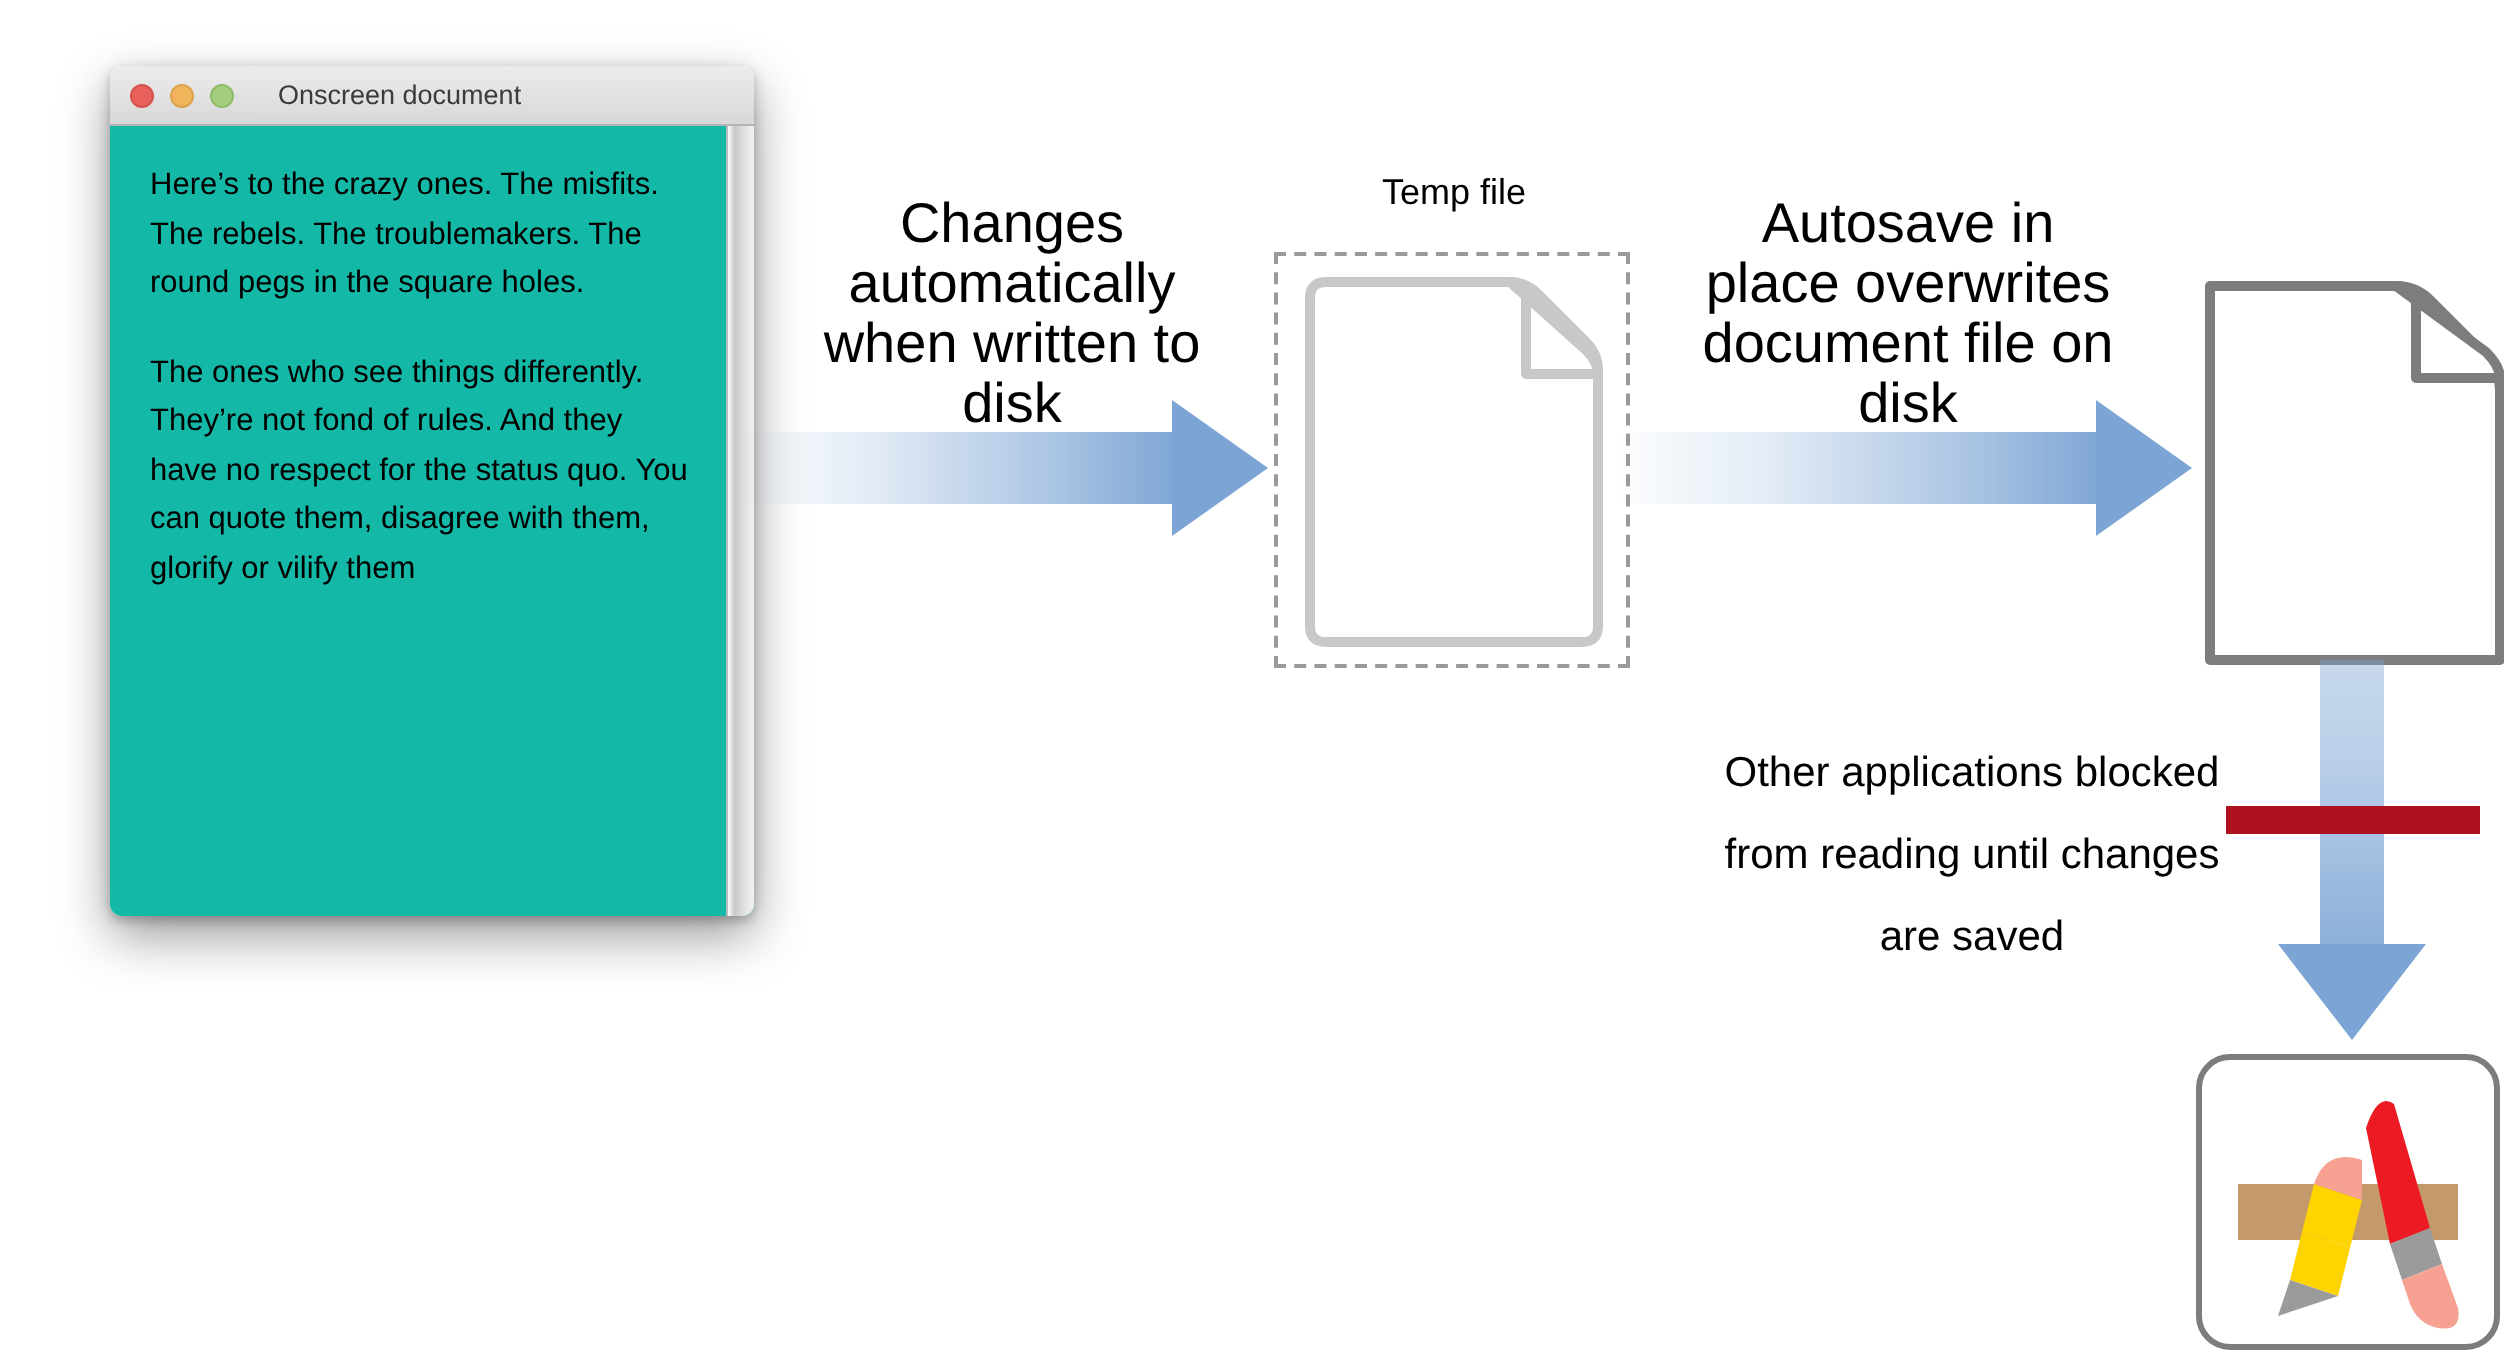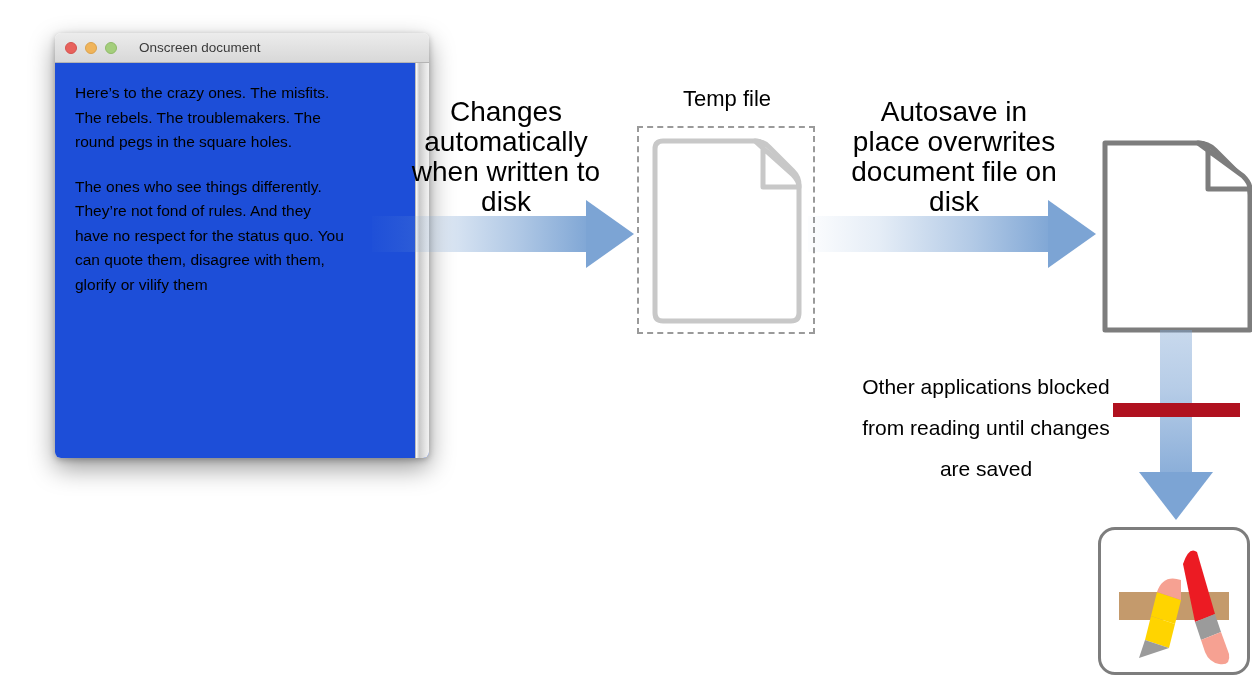--- a/index.html
+++ b/index.html
@@ -14,21 +14,21 @@
     overflow: hidden;
     font-family: "Liberation Sans", sans-serif;
     color: #000000;
   }
 
   
   #doc-window {
     position: absolute;
     left: 55px;
     top: 33px;
-    width: 374px;
+    width: 322px;
     height: 425px;
     border-radius: 6px;
     background: #ffffff;
     box-shadow: 0 10px 26px rgba(0,0,0,0.40), 0 2px 6px rgba(0,0,0,0.25);
     overflow: hidden;
   }
   #titlebar {
     height: 29px;
     background: linear-gradient(to bottom, #ececec 0%, #d8d8d8 100%);
     border-bottom: 1px solid #b4b4b4;
@@ -56,21 +56,21 @@
     top: 0;
     height: 29px;
     line-height: 29px;
     font-size: 13.5px;
     color: #3b3b3b;
     white-space: nowrap;
   }
   #doc-body {
     position: relative;
     height: 396px;
-    background: #1d4ed8;
+    background: #14b8a6;
     padding: 18px 20px 0 20px;
     box-sizing: border-box;
   }
   #doc-body p {
     margin: 0 0 20px 0;
     font-size: 15.5px;
     line-height: 24.5px;
     color: #000;
     max-width: 272px;
   }
@@ -147,21 +147,21 @@
   #caption2 { left: 845px; top: 97px; width: 218px; }
   #caption3 { left: 852px; top: 366px; width: 268px; font-size: 21px; line-height: 41px; }
 
   
   #temp-group { position: absolute; left: 637px; top: 126px; }
   #temp-label {
     position: absolute;
     left: 0; top: -40px;
     width: 180px;
     text-align: center;
-    font-size: 22px;
+    font-size: 18px;
     color: #000;
   }
   #temp-dashed {
     width: 178px;
     height: 208px;
     border: 2px dashed #9a9a9a;
     box-sizing: border-box;
   }
 
   

